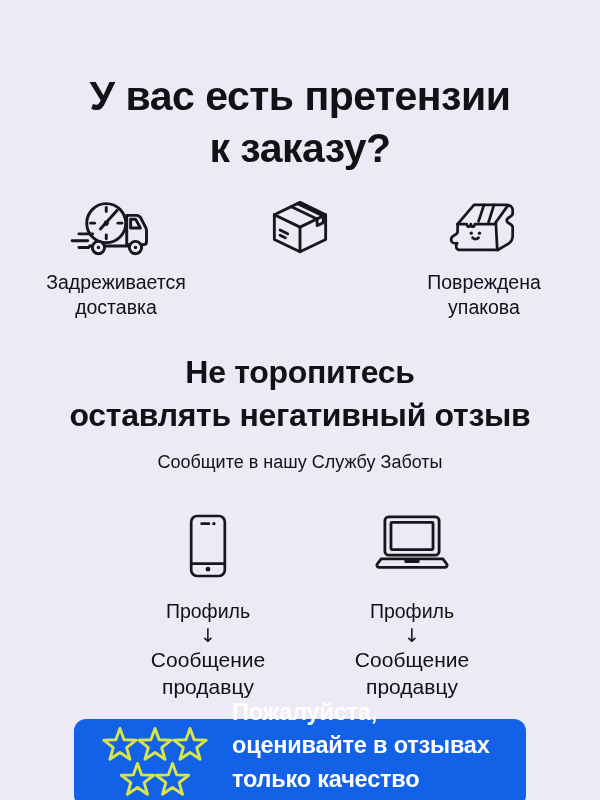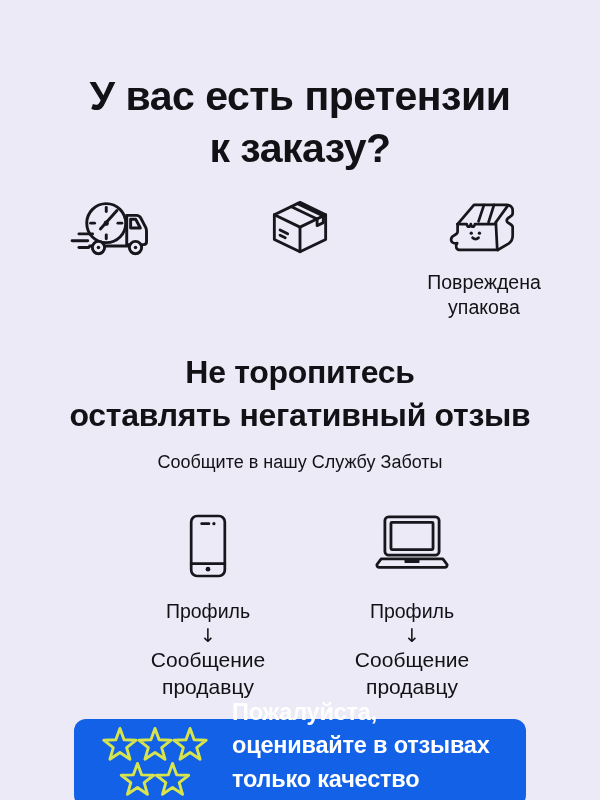--- a/index.html
+++ b/index.html
@@ -118,20 +118,22 @@
             <path d="M21,57.5 H23.5"></path>
             <path d="M37,57.5 H60"></path>
           </g>
           <circle cx="38" cy="34" r="2.6" fill="var(--ink)"></circle>
           <circle cx="30" cy="59" r="6.3" fill="var(--background)" stroke="var(--ink)" stroke-width="3"></circle>
           <circle cx="30" cy="59" r="1.8" fill="var(--ink)"></circle>
           <circle cx="68" cy="59" r="6.3" fill="var(--background)" stroke="var(--ink)" stroke-width="3"></circle>
           <circle cx="68" cy="59" r="1.8" fill="var(--ink)"></circle>
         </svg>
       </div>
+      <div class="issue-label pre">Задреживается
+доставка</div>
     </div>
 
     <div class="issue">
       <div class="icon-box">
         <svg width="76" height="76" viewBox="0 0 80 80">
           <g fill="none" stroke="var(--ink)" stroke-width="3" stroke-linecap="round" stroke-linejoin="round">
             <path d="M40,12 L67,25 L40,38 L13,25 Z"></path>
             <path d="M13,25 V51 L40,64 L67,51 V25"></path>
             <path d="M40,38 V64"></path>
             <path d="M31,16.5 L58,29.5"></path>

